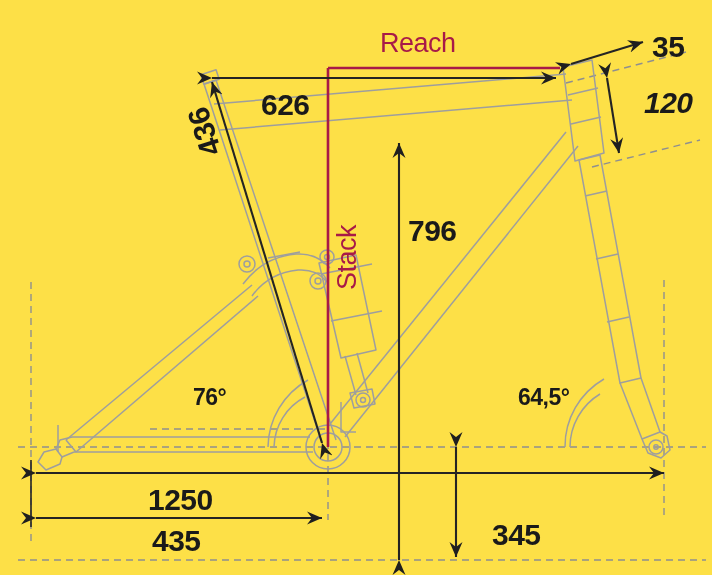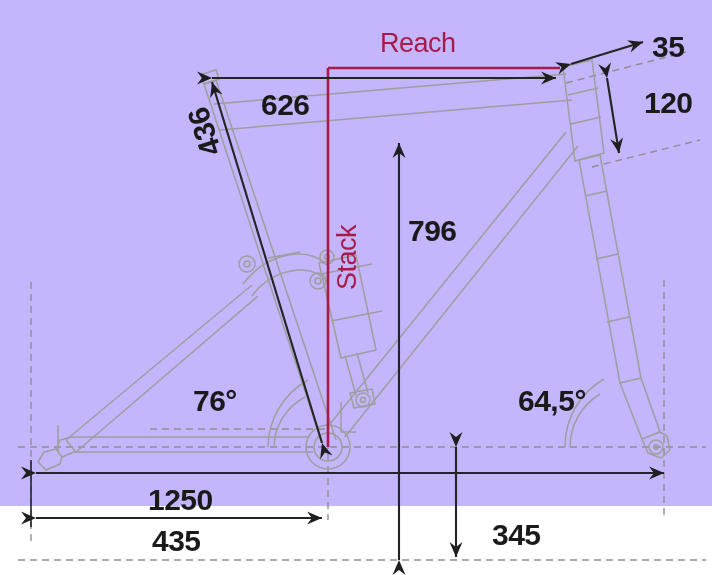--- a/index.html
+++ b/index.html
@@ -1,23 +1,23 @@
 <!DOCTYPE html>
 <html><head>
 <meta charset="utf-8">
 <style>
   html,body{margin:0;padding:0;background:#ffffff;}
   body{width:712px;height:575px;overflow:hidden;
        font-family:"Liberation Sans","DejaVu Sans",sans-serif;}
-  #stage{position:relative;width:712px;height:506px;background:#c4b5fd;}
+  #stage{position:relative;width:712px;height:575px;background:#fde047;}
   #stage svg{position:absolute;left:0;top:0;}
   .lbl{position:absolute;font-weight:bold;color:#1a1a1a;letter-spacing:-0.5px;
        white-space:nowrap;font-family:"Liberation Sans","DejaVu Sans",sans-serif;}
   .lbl-dim{font-size:30px;}
-  .lbl-ang{font-size:30px;}
+  .lbl-ang{font-size:23px;}
   .lbl-accent{color:#A81A48;font-weight:normal;font-size:27px;}
   .rot-436{transform:rotate(-108deg);transform-origin:left top;}
   .rot-stack{transform:rotate(-90deg);transform-origin:left top;}
 </style>
 </head>
 <body>
 
 <div id="stage">
 
   <svg width="712" height="575" viewBox="0 0 712 575">
@@ -181,21 +181,21 @@
   <div class="lbl lbl-accent rot-stack" style="left:332px;top:290px;">Stack</div>
 
   <div class="lbl lbl-dim" style="left:261px;top:88px;">626</div>
 
   <div class="lbl lbl-dim rot-436" style="left:196px;top:160px;">436</div>
 
   <div class="lbl lbl-dim" style="left:408px;top:200px;margin-top:14px;">796</div>
 
   <div class="lbl lbl-dim" style="left:652px;top:22px;margin-top:8px;">35</div>
 
-  <div class="lbl lbl-dim" style="left:644px;top:86px;">120</div>
+  <div class="lbl lbl-dim" style="left:644px;top:86px;font-style:italic;">120</div>
 
   <div class="lbl lbl-ang" style="left:193px;top:384px;">76°</div>
 
   <div class="lbl lbl-ang" style="left:518px;top:384px;">64,5°</div>
 
   <div class="lbl lbl-dim" style="left:148px;top:483px;text-align:right;">1250</div>
 
   <div class="lbl lbl-dim" style="left:152px;top:524px;">435</div>
 
   <div class="lbl lbl-dim" style="left:492px;top:482px;margin-top:36px;">345</div>

